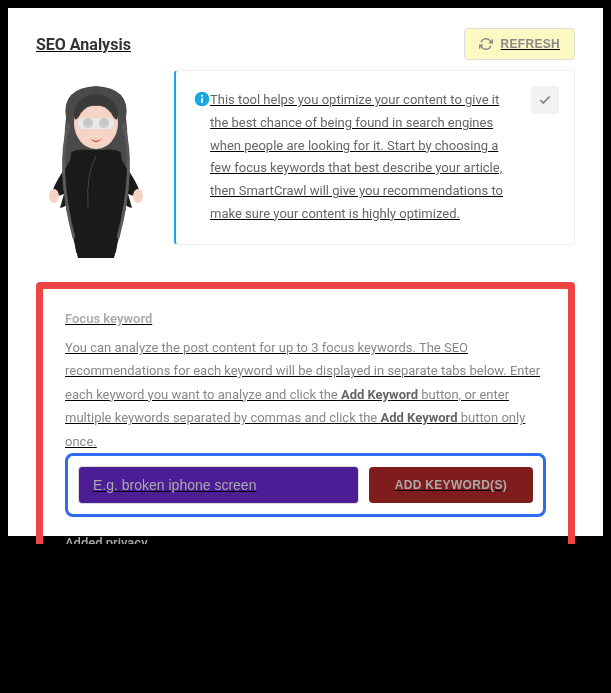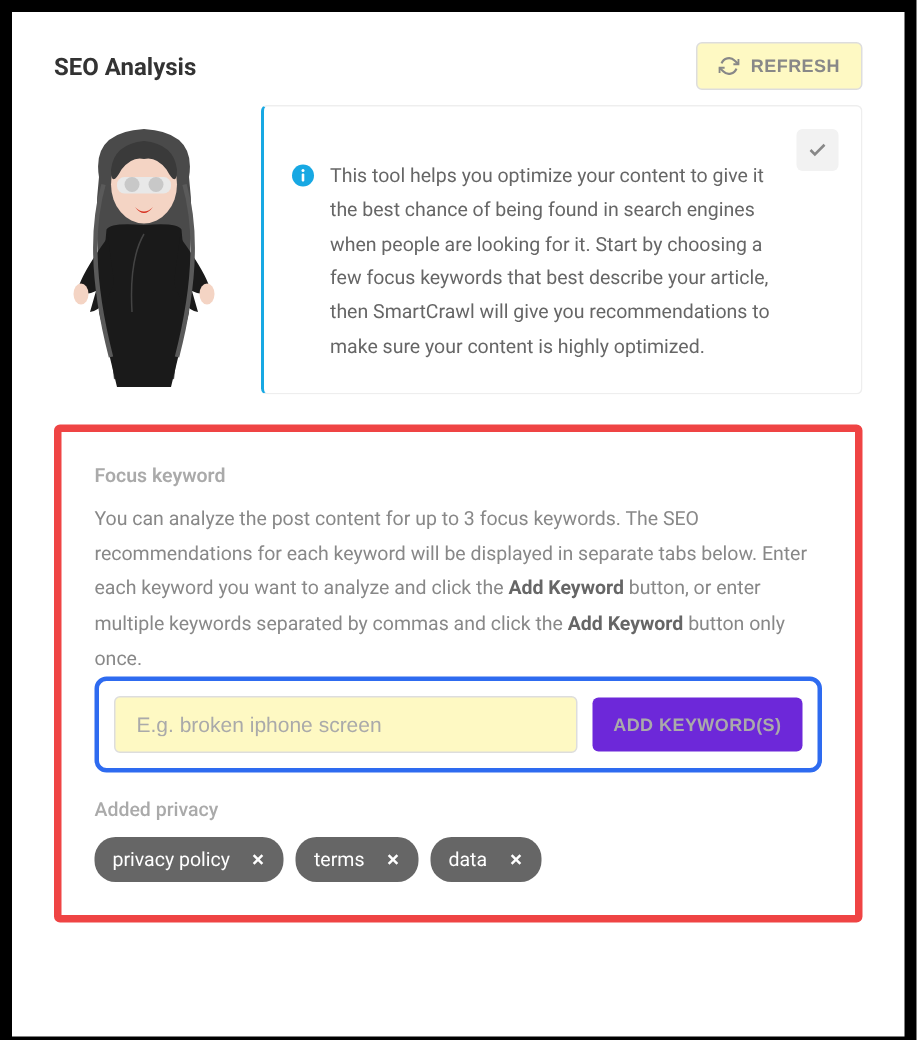--- a/index.html
+++ b/index.html
@@ -1,37 +1,37 @@
 <!DOCTYPE html>
 <html><head>
 <meta charset="utf-8">
 <style>
 * { box-sizing: border-box; margin: 0; padding: 0; }
 body { font-family: -apple-system, BlinkMacSystemFont, "Segoe UI", Roboto, sans-serif; background: #000; }
-.frame { background: #fff; margin: 8px; width: 595px; height: 683px; position: relative; }
+.frame { background: #fff; margin: 8px; width: 595px; height: 528px; position: relative; text-decoration: underline; }
 .header { display: flex; justify-content: space-between; align-items: center; padding: 20px 28px 10px 28px; }
 .title { font-size: 16px; font-weight: 700; color: #333; }
 .refresh-btn { display: flex; align-items: center; gap: 8px; border: 1px solid #ddd; background: #fef9c3; padding: 8px 14px; border-radius: 4px; font-size: 12px; font-weight: 600; color: #888; letter-spacing: 0.3px; cursor: pointer; }
 .refresh-btn svg { width: 14px; height: 14px; }
 .content { padding: 0 28px 20px 28px; }
 .info-row { display: flex; gap: 18px; align-items: flex-start; margin-bottom: 20px; }
 .avatar { width: 120px; flex-shrink: 0; margin-top: 8px; }
-.info-box { flex: 1; border: 1px solid #eee; border-left: 2px solid #17a8e3; border-radius: 4px; padding: 36px 20px 18px 18px; position: relative; display: flex; gap: 10px; }
+.info-box { flex: 1; border: 1px solid #eee; border-left: 2px solid #17a8e3; border-radius: 4px; padding: 18px 20px 18px 18px; position: relative; display: flex; }
 .info-icon { width: 16px; height: 16px; flex-shrink: 0; margin-top: 2px; }
 .info-text { font-size: 13px; line-height: 1.75; color: #666; padding-right: 36px; }
 .dismiss { position: absolute; right: 15px; top: 15px; width: 28px; height: 28px; background: #f2f2f2; border-radius: 4px; display: flex; align-items: center; justify-content: center; cursor: pointer; }
 .dismiss svg { width: 14px; height: 14px; }
-.panel { border: 5px solid #ef4444; border-radius: 4px; padding: 22px; }
+.panel { border: 7px solid #ef4444; border-radius: 4px; padding: 22px; }
 .panel-label { font-size: 13px; font-weight: 600; color: #aaa; margin-bottom: 10px; }
 .panel-desc { font-size: 13px; line-height: 1.8; color: #888; }
 .panel-desc b { color: #666; font-weight: 700; }
 .input-row { border: 3px solid #2e6bf0; border-radius: 8px; padding: 10px; display: flex; gap: 10px; align-items: center; }
-.kw-input { flex: 1; border: 1px solid #ddd; background: #fef9c3; border-radius: 4px; padding: 10px 14px; font-size: 14px; color: #888; }
+.kw-input { flex: 1; border: 1px solid #ddd; background: #4c1d95; border-radius: 4px; padding: 10px 14px; font-size: 14px; color: #888; }
 .kw-input::placeholder { color: #aaa; }
-.add-btn { background: #6d28d9; border: none; color: #aaa; font-size: 12px; font-weight: 600; letter-spacing: 0.3px; padding: 11px 14px; border-radius: 4px; cursor: pointer; }
+.add-btn { background: #7f1d1d; border: none; color: #aaa; font-size: 12px; font-weight: 600; letter-spacing: 0.3px; padding: 11px 26px; border-radius: 4px; cursor: pointer; }
 .added-label { font-size: 13px; font-weight: 500; color: #aaa; margin: 18px 0 10px 0; }
 .tags { display: flex; gap: 8px; flex-wrap: wrap; }
 .tag { background: #666; color: #fff; font-size: 13px; padding: 6px 8px 6px 12px; border-radius: 14px; display: flex; align-items: center; gap: 10px; }
 .tag-close { width: 18px; height: 18px; display: flex; align-items: center; justify-content: center; cursor: pointer; font-weight: 700; font-size: 14px;}
 </style>
 </head>
 <body>
 
 <div class="frame">
   <div class="header">

